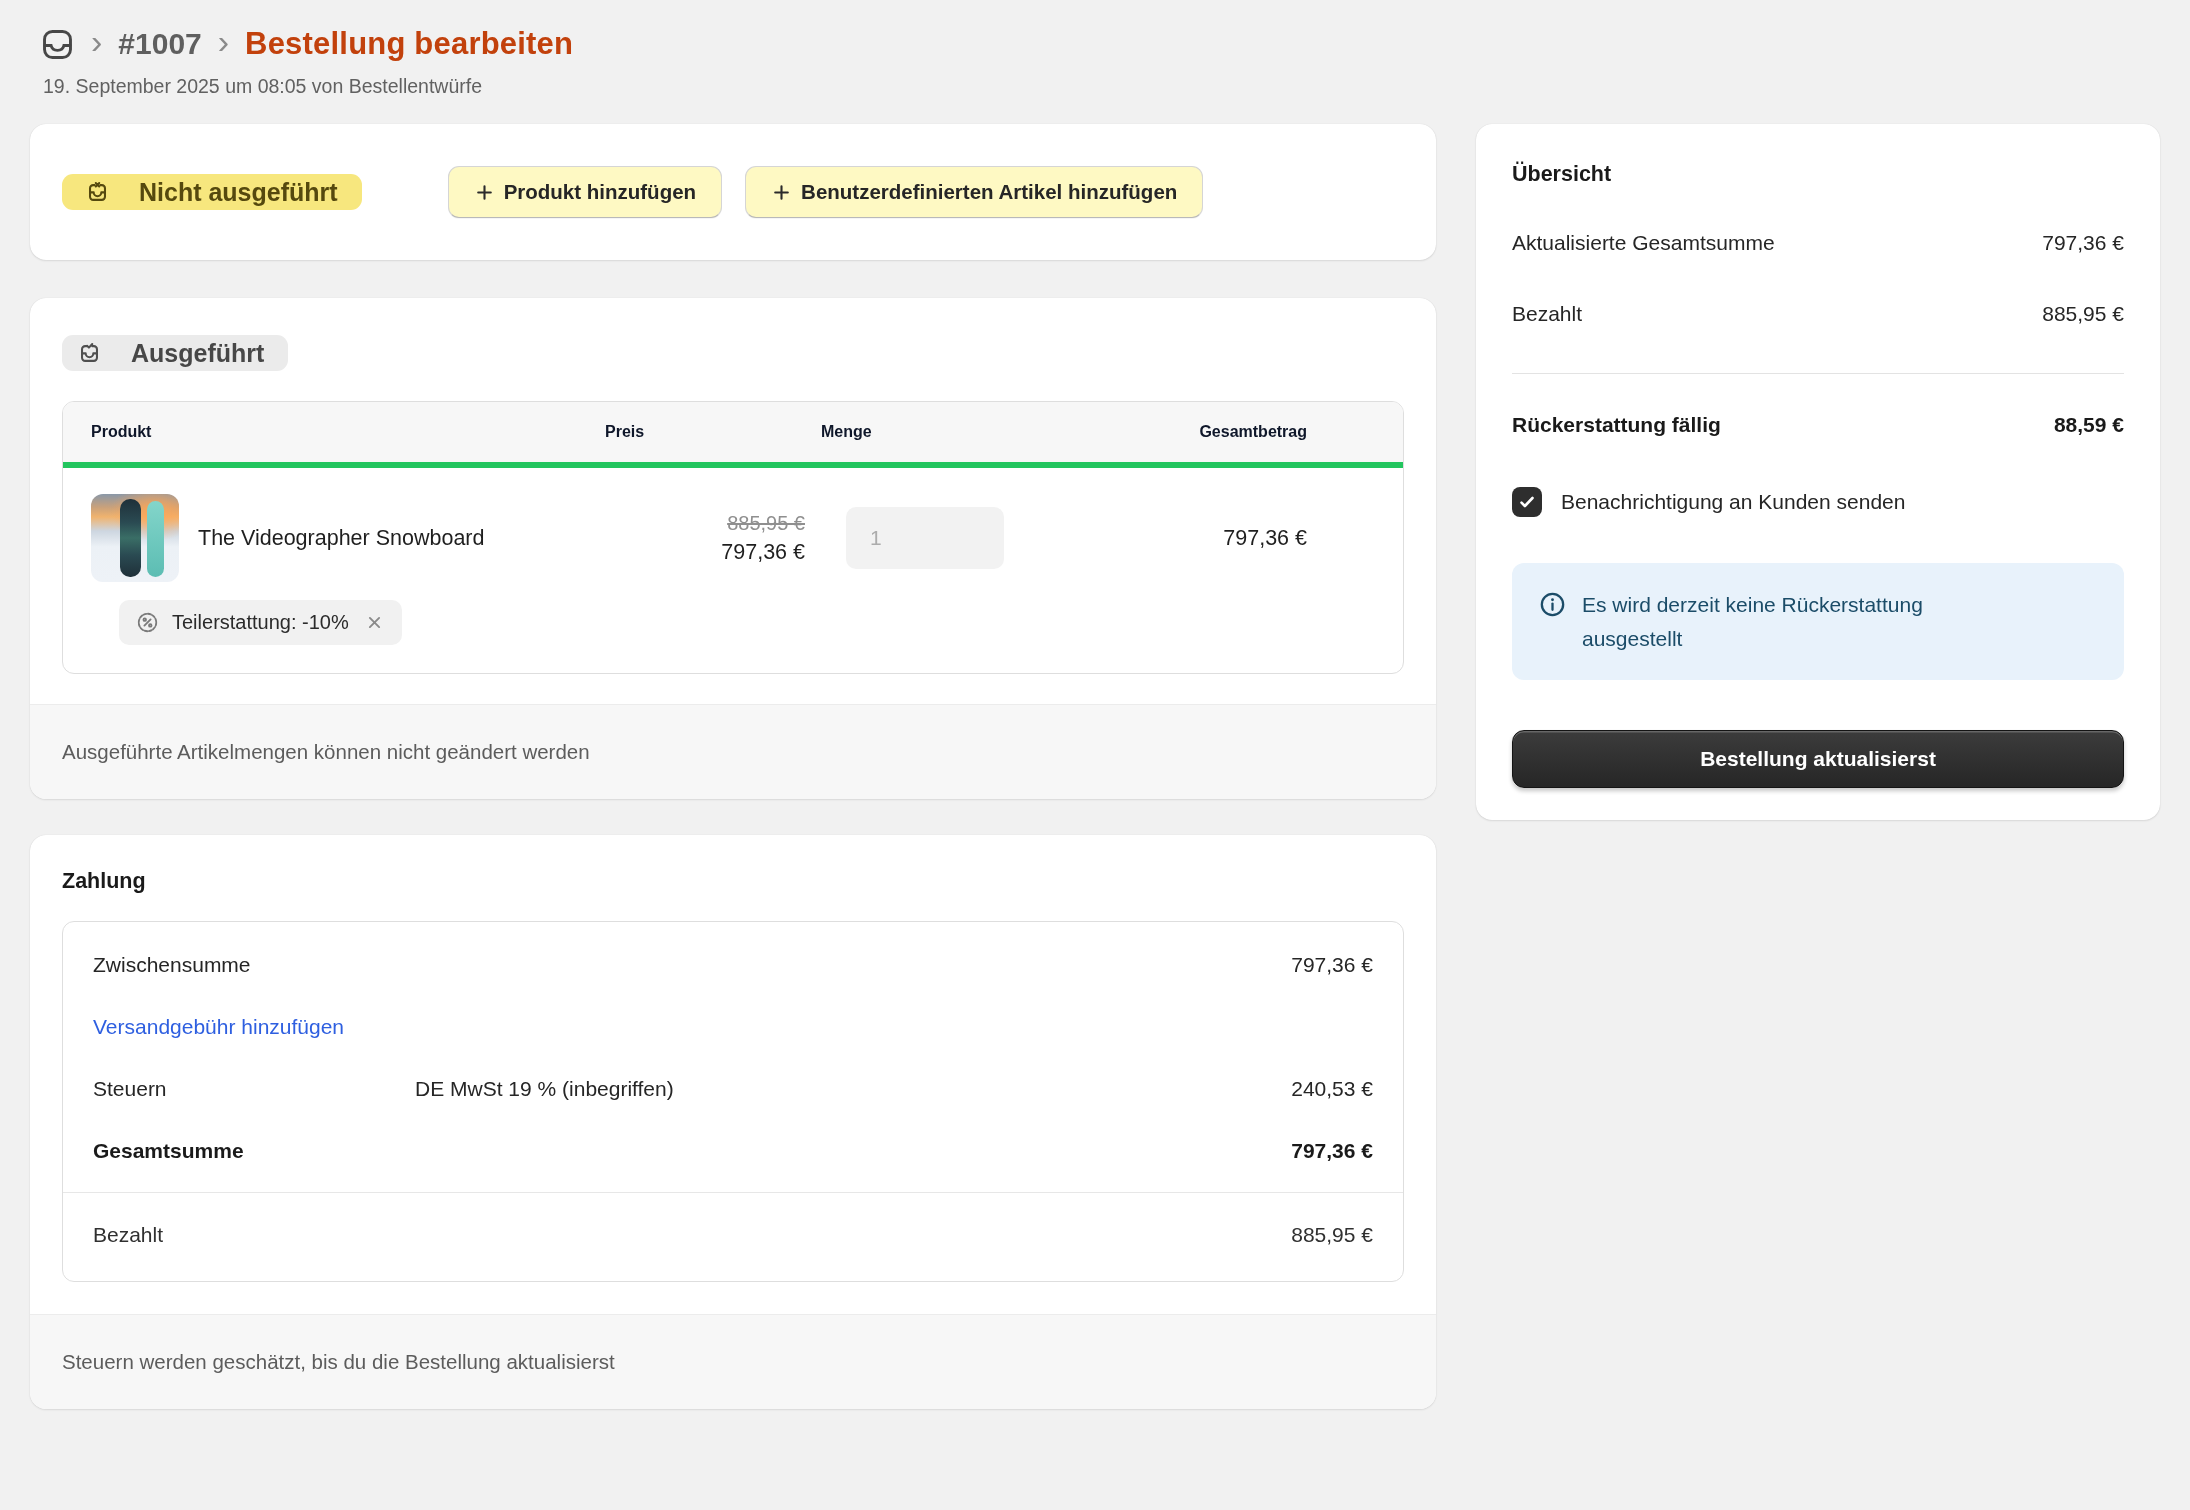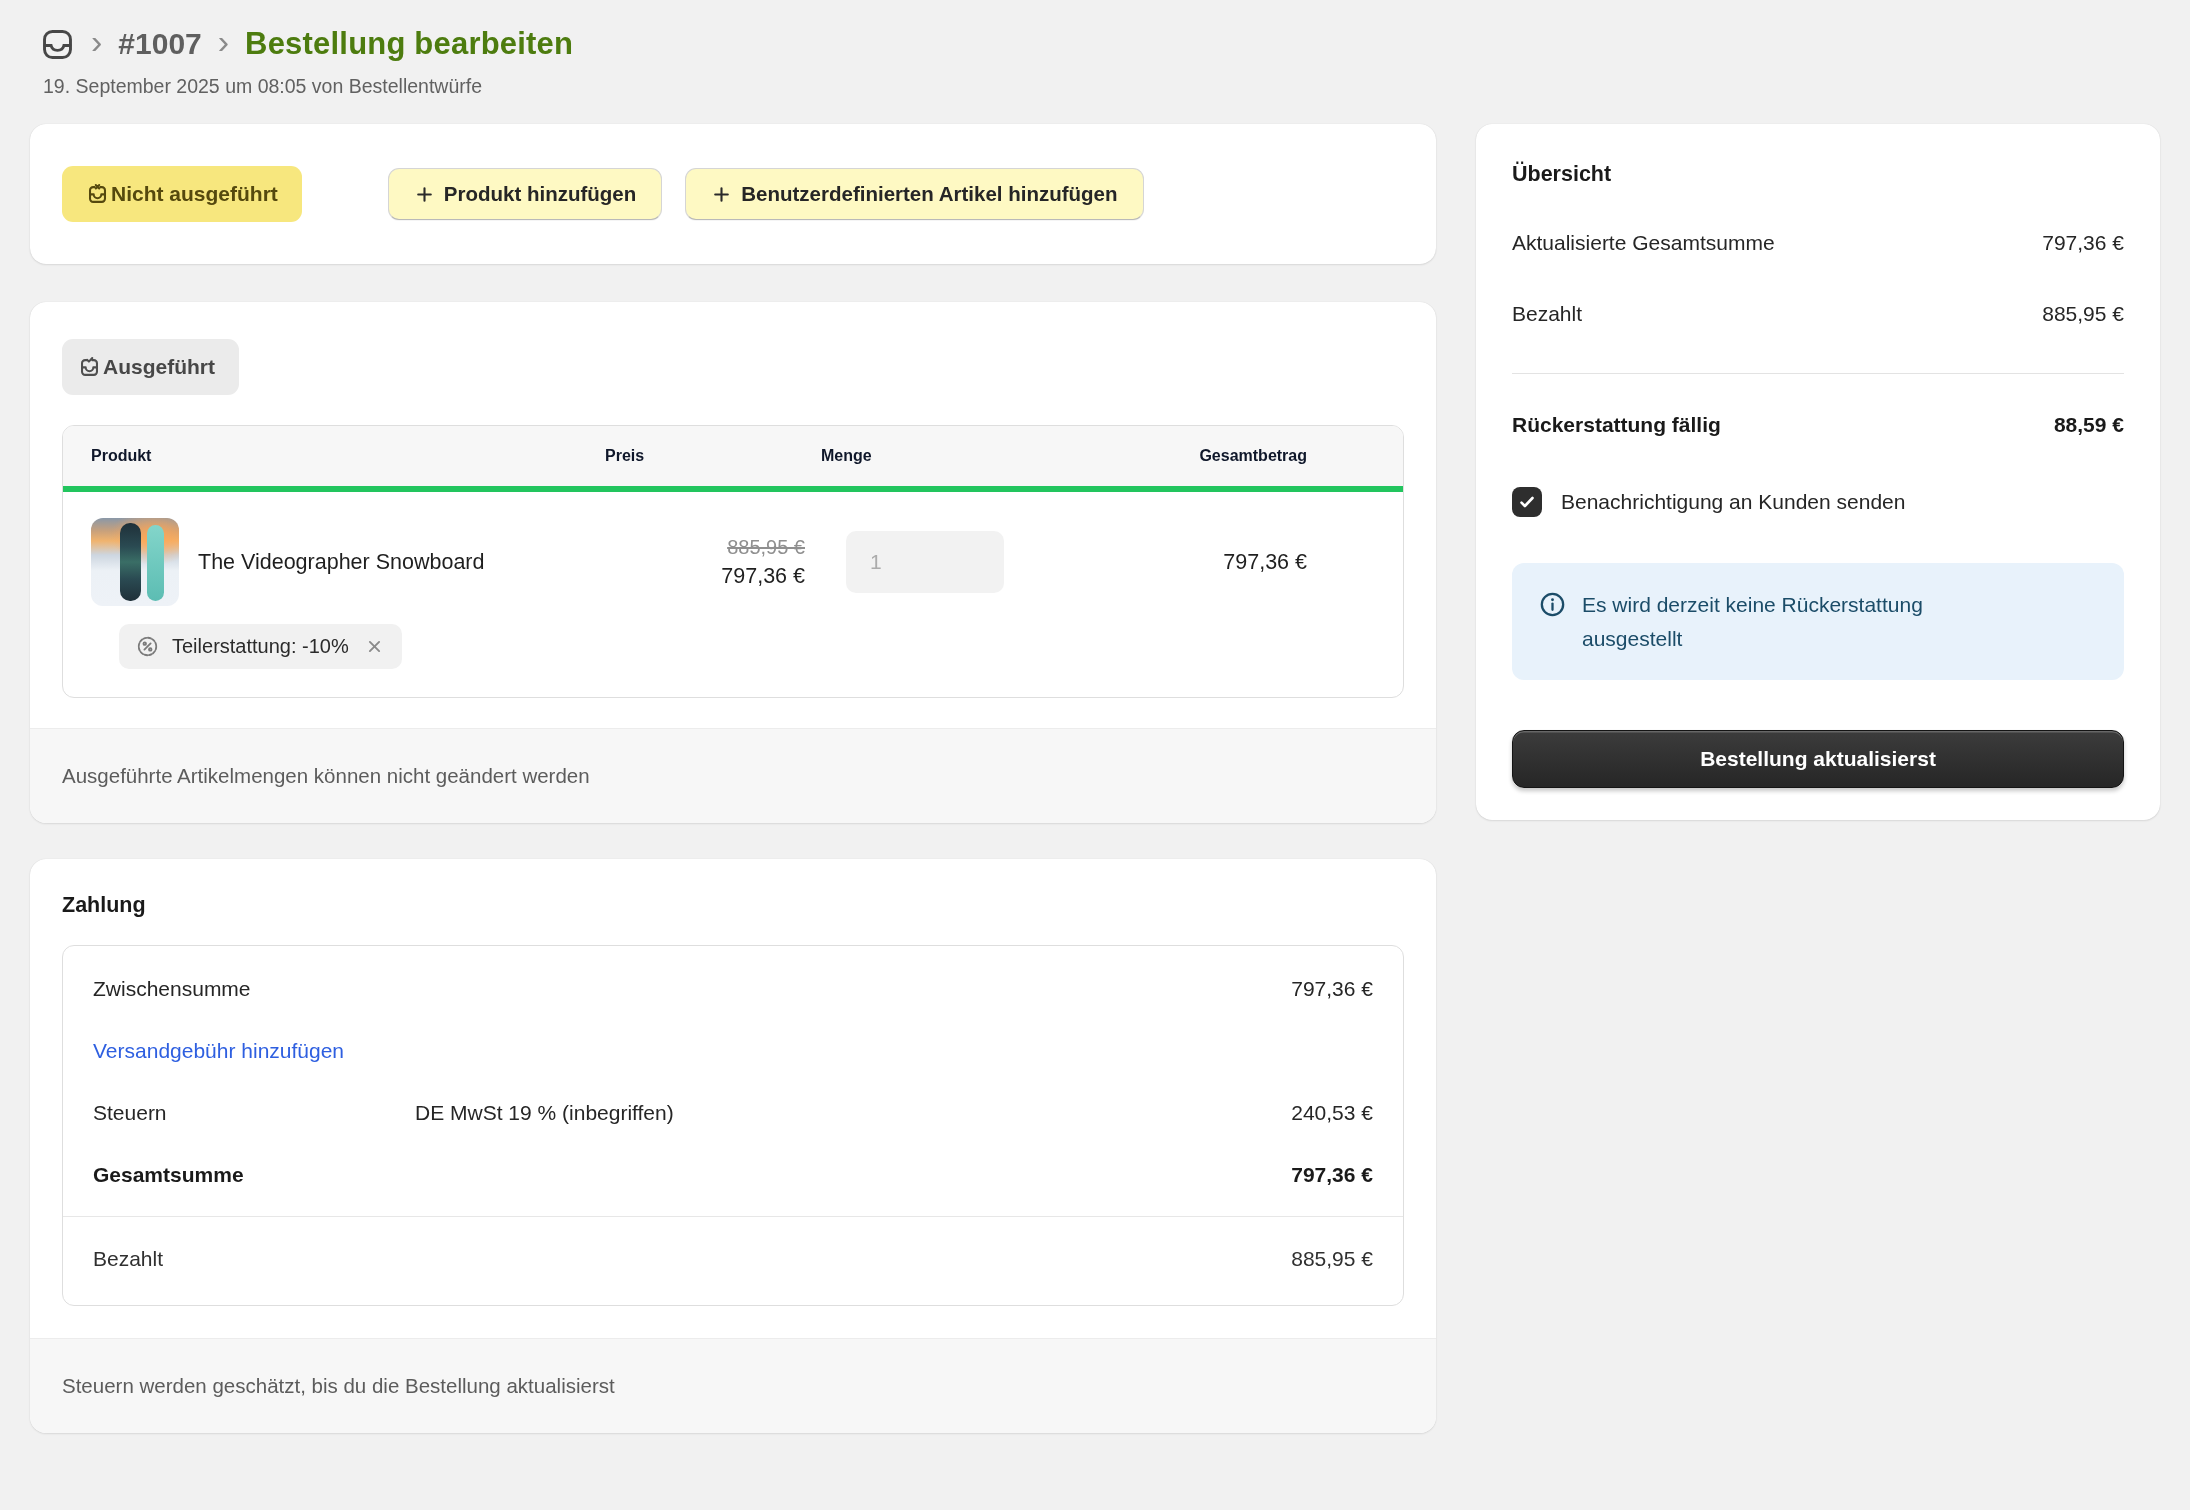--- a/index.html
+++ b/index.html
@@ -9,32 +9,32 @@
     background:#f1f1f1; color:#303030; overflow:hidden;
   }
   .page { width:2190px; height:1510px; padding:24px 30px 0; }
 
   
   .header { padding-left:10px; margin-bottom:26px; }
   .crumbs { display:flex; align-items:center; gap:16px; }
   .orders-ic { display:flex; align-items:center; }
   .crumb-num { font-size:30px; font-weight:600; color:#5f5f5f; }
   .sep { font-size:34px; color:#8a8a8a; line-height:1; padding-bottom:6px; }
-  .title { font-size:31px; font-weight:700; color:#4d7c0f; letter-spacing:.2px; }
+  .title { font-size:31px; font-weight:700; color:#c2410c; letter-spacing:.2px; }
   .subtitle { margin-top:11px; font-size:19.5px; color:#616161; padding-left:3px; }
 
   
   .content { display:grid; grid-template-columns:1fr 684px; gap:40px; align-items:start; }
   .card { background:#fff; border-radius:16px;
           box-shadow:0 1px 2px rgba(20,20,20,.10), 0 0 1px rgba(0,0,0,.14); }
 
   
   .card.actions { padding:42px 32px; display:flex; align-items:center; }
-  .badge { display:inline-flex; align-items:center; gap:2px; height:56px;
-           padding:0 24px; border-radius:11px; font-size:21px; font-weight:600; }
+  .badge { display:inline-flex; align-items:center; gap:30px; height:36px;
+           padding:0 24px; border-radius:11px; font-size:25px; font-weight:600; }
   .badge.warn { background:#f7e77e; color:#55490e; margin-right:86px; }
   .badge.gray { background:#ebebeb; color:#474747;padding-left:16px; }
   .btn2 { display:inline-flex; align-items:center; gap:9px; height:52px; padding:0 25px;
           background:#fef9c3; border:1px solid #d5d5d5; border-bottom-color:#b9b9b9;
           border-radius:11px; font-size:20.5px; font-weight:600; color:#262626;
           box-shadow:0 1px 0 rgba(0,0,0,.04); cursor:pointer; margin-right:23px;
           font-family:inherit; white-space:nowrap; }
 
   
   .card.fulfilled { margin-top:38px; overflow:hidden; }

